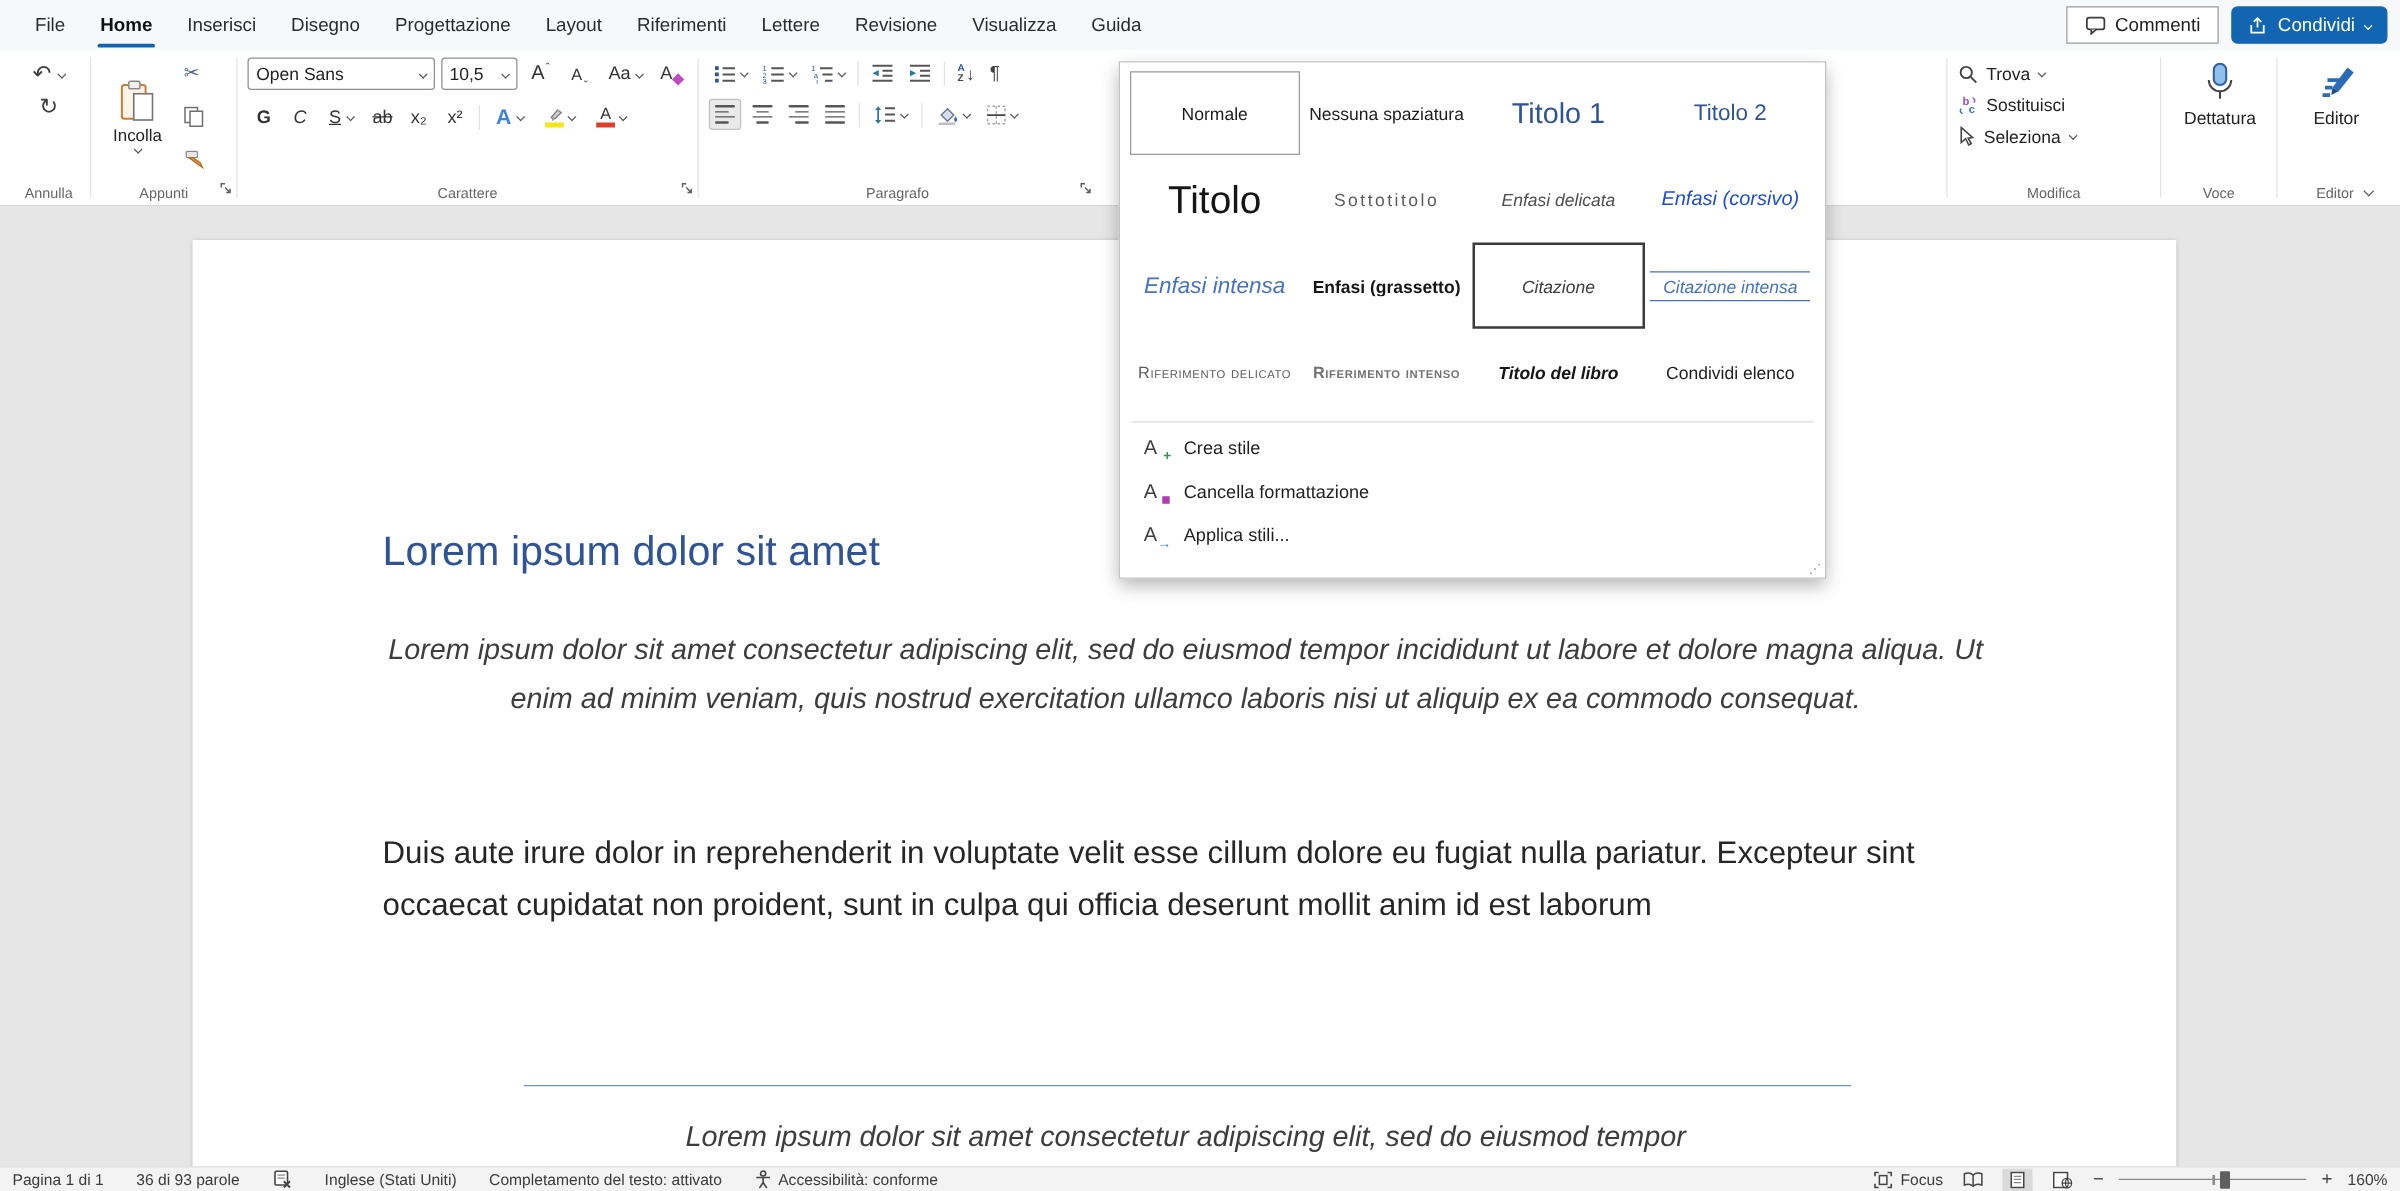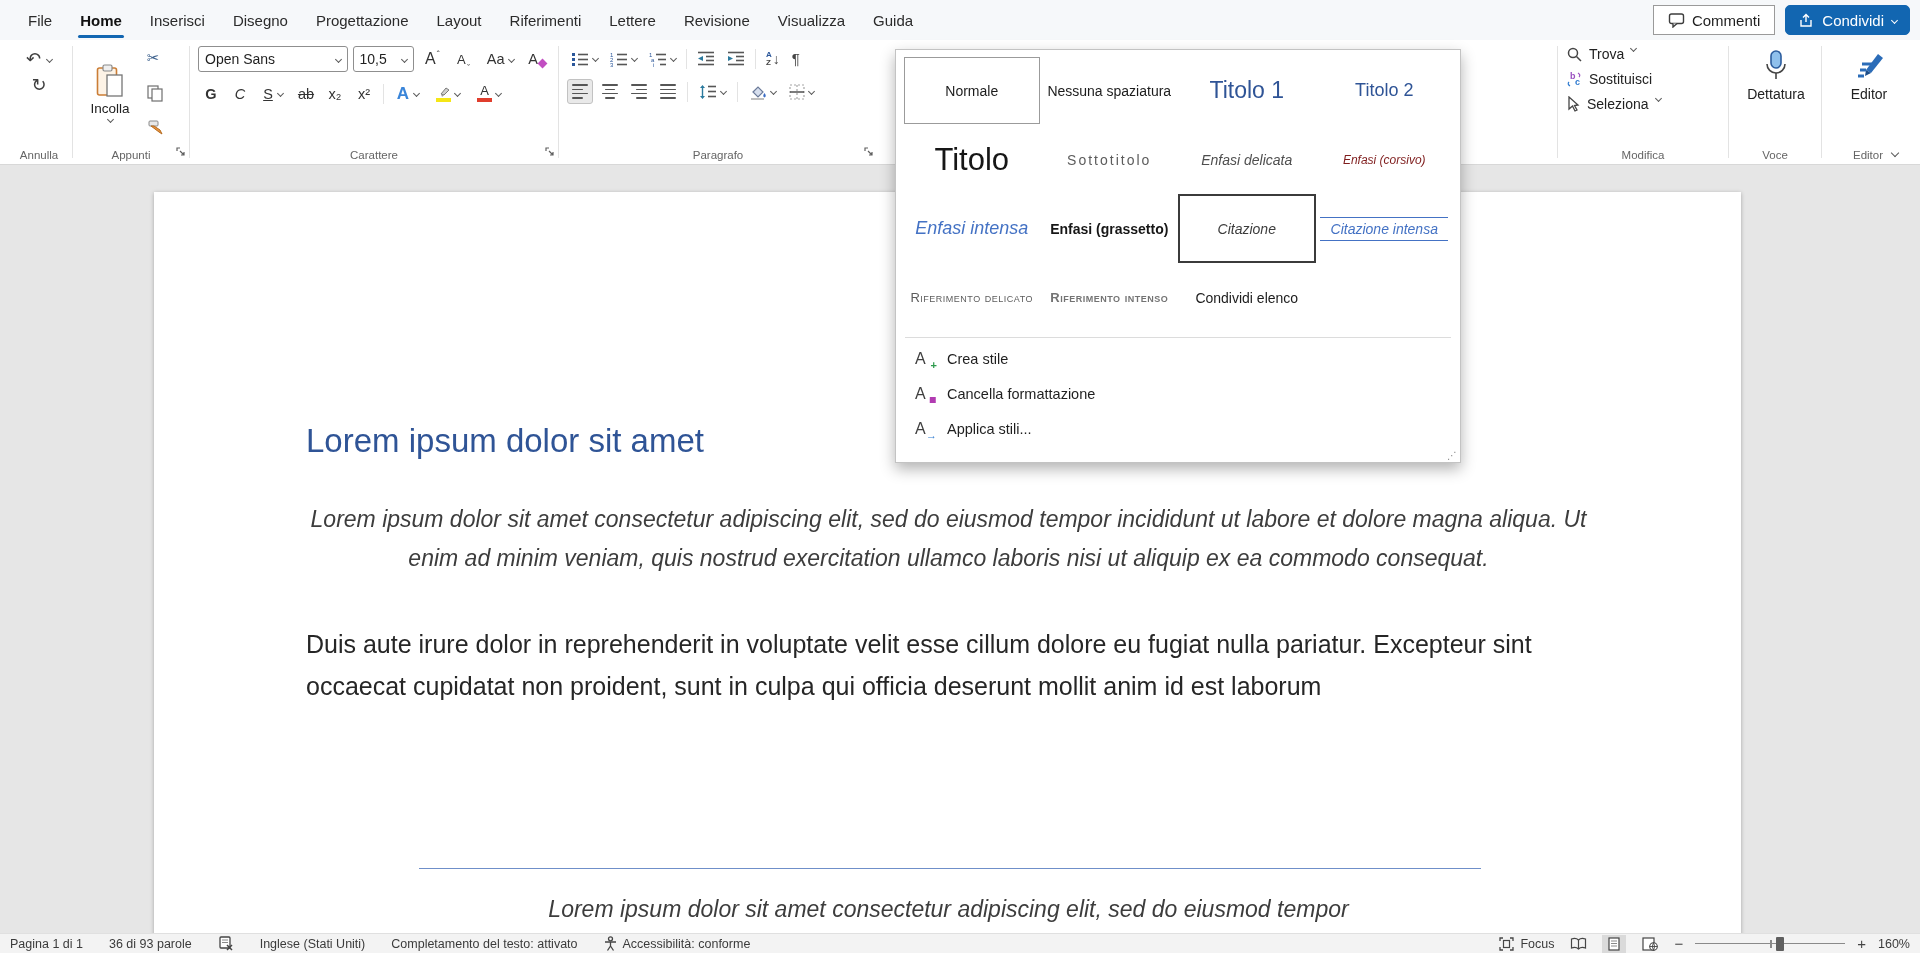--- a/index.html
+++ b/index.html
@@ -44,60 +44,60 @@
   .fmt { width:26px; height:25px; display:flex; align-items:center; justify-content:center; font-size:14.5px; color:#333; border-radius:3px; }
   .abar { display:flex; flex-direction:column; align-items:center; line-height:1; }
   .abar .bar { width:15px; height:4px; margin-top:1px; }
   .caret-s { font-size:9px; color:#444; margin-left:1px; transform:translateY(-5px); display:inline-block; }
   
   .al { width:16px; display:flex; flex-direction:column; gap:2.6px; }
   .al i { height:1.7px; background:#565656; display:block; border-radius:1px; }
   .pbtn { height:25px; padding:0 4px; display:flex; align-items:center; border-radius:3px; }
   .pbtn.selected { background:#e9e9e9; border:1px solid #c2c2c2; }
   
-  .edit-row { display:flex; gap:7px; height:25px; font-size:14px; color:#222; }
+  .edit-row { display:flex; align-items:center; gap:7px; height:25px; font-size:14px; color:#222; }
   .bigbtn { display:flex; flex-direction:column; align-items:center; justify-content:flex-start; gap:4px; width:78px; padding-top:4px; font-size:14px; color:#222; }
   .collapse-chv { position:absolute; right:22px; bottom:8px; }
 
   
   .styles-panel { position:absolute; left:895px; top:49px; width:566px; height:414px; background:#fff;
     border:1px solid #c3c3c3; box-shadow:0 6px 14px rgba(0,0,0,.3); z-index:20; padding:6px 7px 4px 7px; }
   .gal-grid { display:grid; grid-template-columns:repeat(4,1fr); grid-auto-rows:69px; }
   .gal-cell { display:flex; align-items:center; justify-content:center; overflow:hidden; border:1px solid transparent; margin:1px; }
   .gal-cell > span { display:inline-block; max-width:100%; overflow:hidden; white-space:nowrap; text-align:center; }
   .gal-cell.selected { border:1px solid #9b9b9b; box-shadow:inset 0 0 0 2px #fff; }
   .gal-cell.hovered  { border:2px solid #3b3b3b; margin:0; }
   .s-normal   { font-size:14px;  color:#1c1c1c; }
   .s-h1       { font-size:23px;  color:#2f5496; }
   .s-h2       { font-size:18px;  color:#2f5496; }
   .s-title    { font-size:31px;  color:#161616; font-weight:300; }
   .s-subtitle { font-size:14px;  color:#5c5c5c; letter-spacing:2px; }
   .s-subem    { font-size:14px;  color:#4e4e4e; font-style:italic; }
-  .s-em       { font-size:12px;  color:#7f1d1d; font-style:italic; }
+  .s-em       { font-size:16px;  color:#1d4ed8; font-style:italic; }
   .s-intem    { font-size:18px;  color:#4472c4; font-style:italic; }
   .s-strong   { font-size:14px;  color:#161616; font-weight:700; }
   .s-quote    { font-size:14px;  color:#3d3d3d; font-style:italic; }
   .s-intquote { font-size:14px;  color:#4472c4; font-style:italic; }
   .s-intquote span.inner { display:inline-block; width:128px; border-top:1px solid #4472c4; border-bottom:1px solid #4472c4; padding:3px 0; overflow:hidden; white-space:nowrap; }
   .s-subref   { font-size:13px;  color:#5c5c5c; font-variant:small-caps; letter-spacing:.5px; }
   .s-intref   { font-size:13px;  color:#737373; font-variant:small-caps; font-weight:700; letter-spacing:.5px; }
   .s-book     { font-size:14px;  color:#161616; font-weight:700; font-style:italic; }
   .s-listp    { font-size:14px;  color:#1c1c1c; }
   .panel-sep { height:1px; background:#dcdcdc; margin:5px 2px 3px 2px; }
   .panel-item { display:flex; align-items:center; gap:12px; height:35px; padding-left:12px; font-size:14.5px; color:#1f1f1f; }
   .a-ico { position:relative; width:20px; font-size:16px; color:#3f3f3f; text-align:left; }
   .a-ico .mini { position:absolute; font-size:11px; right:-2px; bottom:-3px; font-weight:700; }
   .grip { position:absolute; right:3px; bottom:1px; font-size:10px; color:#8c8c8c; }
 
   
   .canvas { position:absolute; left:0; top:165px; width:1920px; height:768px; background:#e6e6e6; overflow:hidden; }
   .page { position:absolute; left:154px; top:27px; width:1587px; height:760px; background:#fff; box-shadow:0 1px 4px rgba(0,0,0,.28); }
   .doc-heading { position:absolute; left:152px; top:230px; font-size:33px; color:#2f5496; }
   .doc-italic { position:absolute; left:152px; top:308px; width:1285px; text-align:center; font-size:23px; font-style:italic; color:#3d3d3d; line-height:39px; }
-  .doc-body { position:absolute; left:152px; top:431px; width:1290px; font-size:25px; color:#262626; line-height:42px; }
+  .doc-body { position:absolute; left:152px; top:469px; width:1290px; font-size:25px; color:#262626; line-height:42px; }
   .doc-hr { position:absolute; left:265px; top:676px; width:1062px; border-top:1.6px solid #6f8fc9; }
   .doc-footer { position:absolute; left:152px; top:704px; width:1285px; text-align:center; font-size:23px; font-style:italic; color:#3d3d3d; }
 
   
   .statusbar { position:absolute; left:0; top:933px; width:1920px; height:20px; background:#f3f3f3; border-top:1px solid #e0e0e0;
     display:flex; align-items:center; font-size:12.5px; color:#3b3b3b; }
   .sb-left { display:flex; align-items:center; gap:26px; padding-left:10px; }
   .sb-right { position:absolute; right:10px; display:flex; align-items:center; gap:12px; }
   .sb-item { display:flex; align-items:center; gap:6px; }
   .viewbtn { width:24px; height:18px; display:flex; align-items:center; justify-content:center; }
@@ -506,20 +506,23 @@
     <div class="gal-cell s-intquote">
         <span class="inner">Citazione intensa</span>
       </div>
     <div class="gal-cell">
         <span class="s-subref">Riferimento delicato</span>
       </div>
     <div class="gal-cell">
         <span class="s-intref">Riferimento intenso</span>
       </div>
     <div class="gal-cell">
+        <span class="s-book">Titolo del libro</span>
+      </div>
+    <div class="gal-cell">
         <span class="s-listp">Condividi elenco</span>
       </div>
   </div>
   <div class="panel-sep"></div>
   <div class="panel-item">
     <span class="a-ico">A<span class="mini" style="color:#2e9b4e">+</span></span>
     <span>Crea stile</span>
   </div>
   <div class="panel-item">
     <span class="a-ico">A<span class="mini" style="color:#b13bb1;transform:rotate(45deg);display:inline-block">◆</span></span>

